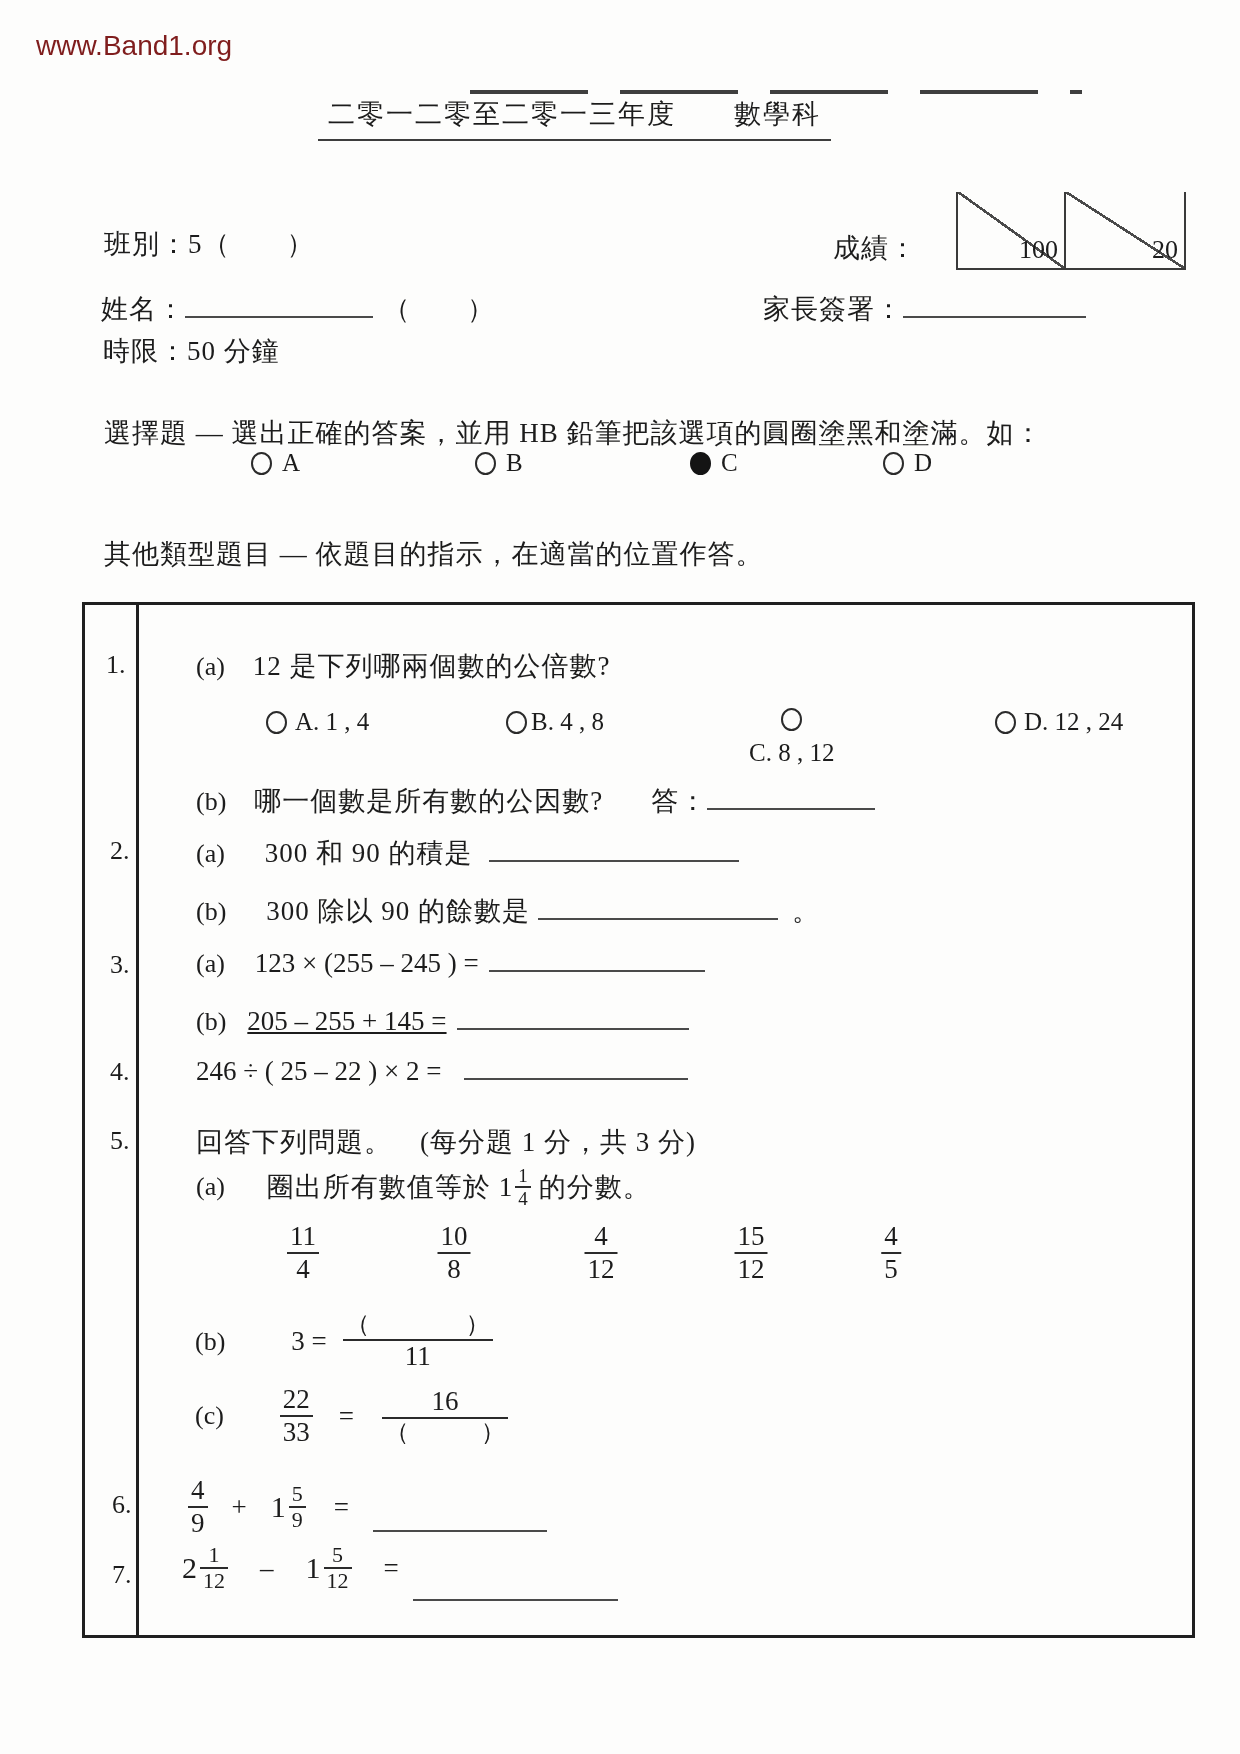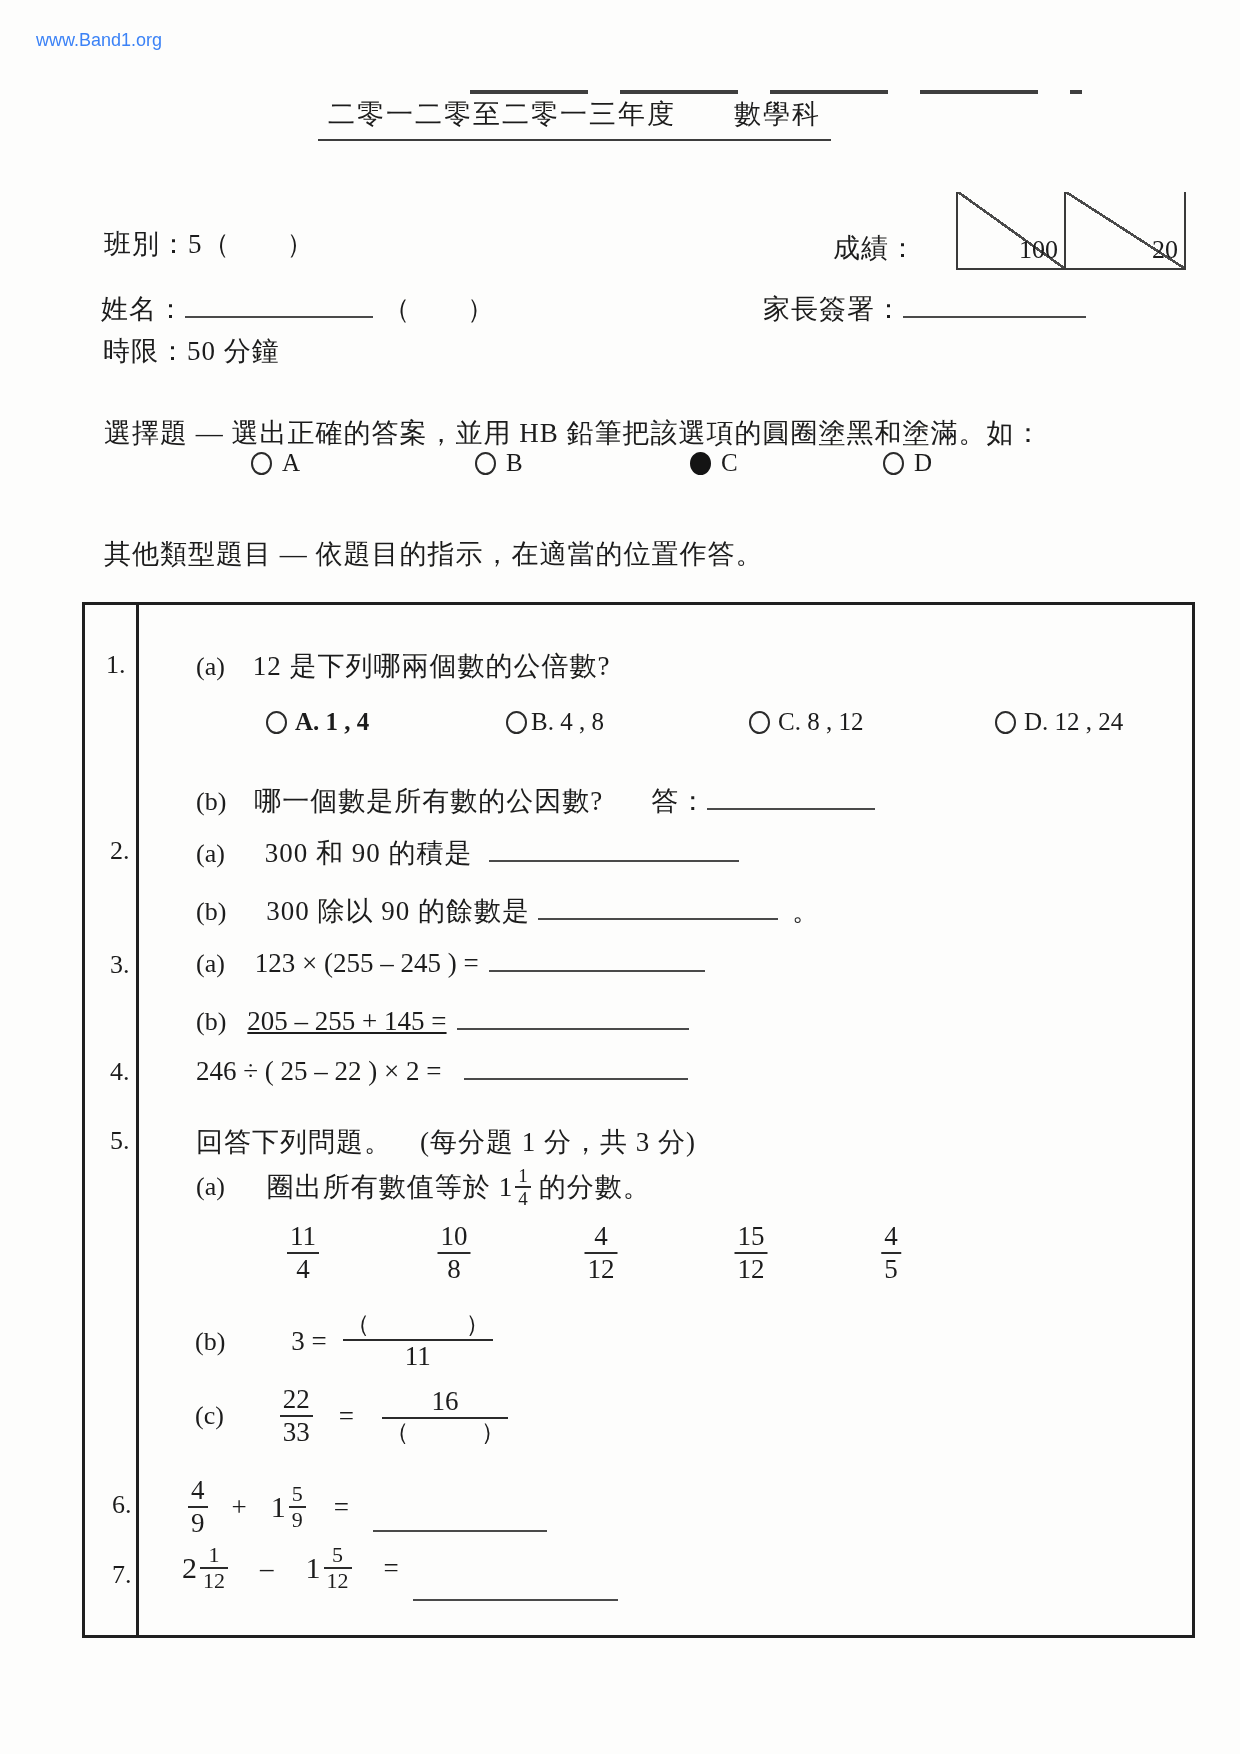--- a/index.html
+++ b/index.html
@@ -7,21 +7,21 @@
   .page {
     position:relative; width:1240px; height:1754px; margin:0 auto;
     background:#fdfdfc; color:#1c1c1c; overflow:hidden;
     font-family:"Liberation Serif","DejaVu Serif",serif;
   }
   .abs { position:absolute; }
   .row { position:absolute; display:flex; align-items:baseline; white-space:nowrap; }
   .row-c { position:absolute; display:flex; align-items:center; white-space:nowrap; }
   .cn { font-size:27px; letter-spacing:1px; }
   .sm { font-size:25px; }
-  .watermark { font-family:"Liberation Sans","DejaVu Sans",sans-serif; font-size:18px; color:#3b82f6; }
+  .watermark { font-family:"Liberation Sans","DejaVu Sans",sans-serif; font-size:28px; color:#7f1d1d; }
   .title { font-size:27px; letter-spacing:2px; border-bottom:2px solid #3d3d3d; padding:0 10px 7px 10px; }
   .redact { height:4px; background:repeating-linear-gradient(90deg,#3f3f3f 0 118px, transparent 118px 150px); }
   .blank { display:inline-block; border-bottom:2px solid #4a4a4a; height:1.05em; }
   .opt-circle { display:inline-block; width:21px; height:23px; border:2px solid #2b2b2b; border-radius:50%; background:transparent; flex:none; }
   .opt-circle.filled { background:#141414; border-color:#141414; }
   
   .score-table { position:absolute; display:flex; border-bottom:2px solid #3a3a3a; }
   .score-cell { position:relative; height:76px; border-left:2px solid #3a3a3a;
     background-image:linear-gradient(to top right, transparent calc(50% - 1.3px), #4a4a4a calc(50% - 1.3px), #4a4a4a calc(50% + 1.3px), transparent calc(50% + 1.3px)); }
   .score-cell.last { border-right:2px solid #3a3a3a; }
@@ -99,29 +99,29 @@
   <div class="abs cn" style="left:104px;top:536px;">其他類型題目 — 依題目的指示，在適當的位置作答。</div>
 
   <div class="main-box" style="left:82px;top:602px;width:1113px;height:1036px;"></div>
   <div class="col-divider" style="left:136px;top:602px;height:1036px;"></div>
 
   <div class="qno" style="left:106px;top:650px;">1.</div>
   <div class="row" style="left:196px;top:648px;">
     <span class="plabel">(a)</span>
     <span class="cn" style="margin-left:28px;">12 是下列哪兩個數的公倍數?</span>
   </div>
-  <div class="row-c" style="left:266px;top:708px;gap:8px;font-weight:bold;">
+  <div class="row-c" style="left:266px;top:708px;gap:8px;">
     <span class="opt-circle"></span>
     <span class="sm">A. 1 , 4</span>
   </div>
   <div class="row-c" style="left:506px;top:708px;gap:4px;text-align:center;">
     <span class="opt-circle"></span>
     <span class="sm">B. 4 , 8</span>
   </div>
-  <div class="row-c" style="left:749px;top:708px;gap:8px;">
+  <div class="row-c" style="left:749px;top:708px;gap:8px;flex-direction:column;">
     <span class="opt-circle"></span>
     <span class="sm">C. 8 , 12</span>
   </div>
   <div class="row-c" style="left:995px;top:708px;gap:8px;">
     <span class="opt-circle"></span>
     <span class="sm">D. 12 , 24</span>
   </div>
   <div class="row" style="left:196px;top:783px;">
     <span class="plabel">(b)</span>
     <span class="cn" style="margin-left:28px;">哪一個數是所有數的公因數?</span>

